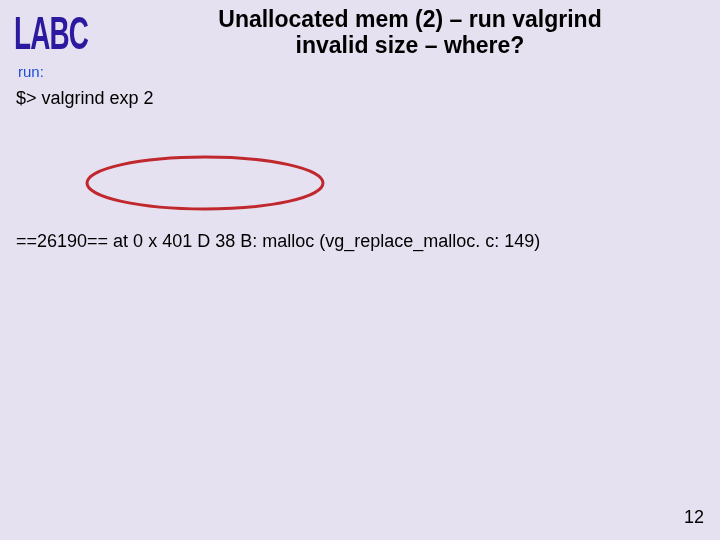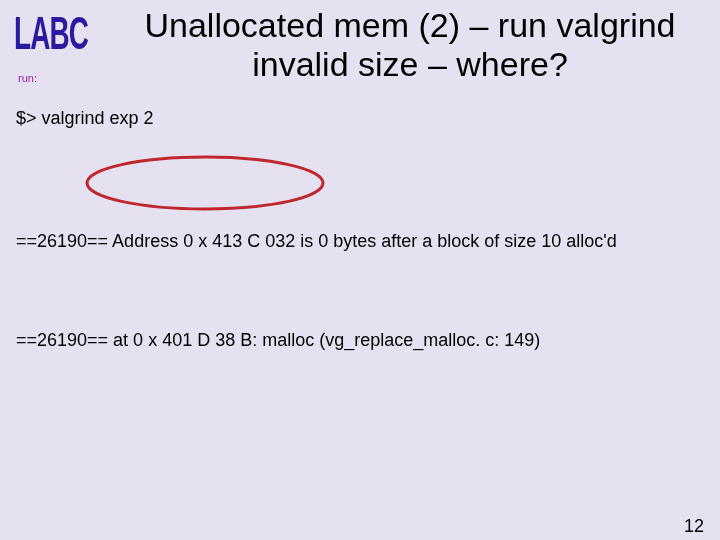--- a/index.html
+++ b/index.html
@@ -23,54 +23,54 @@
     color: #2b1aa0;
     transform: scaleX(0.82) scaleY(1.38);
     transform-origin: left top;
   }
   .title {
     position: absolute;
     left: 130px;
     top: 6px;
     width: 560px;
     text-align: center;
-    font-size: 34px;
-    font-weight: normal;
+    font-size: 23px;
+    font-weight: bold;
     color: #000;
     line-height: 1.15;
   }
   .runlabel {
     position: absolute;
     left: 18px;
-    top: 72px;
-    font-size: 11px;
-    color: #a21caf;
+    top: 63px;
+    font-size: 15px;
+    color: #1d4ed8;
   }
   .cmd {
     position: absolute;
     left: 16px;
-    top: 108px;
+    top: 88px;
     font-size: 18px;
     color: #000;
   }
   .output {
     position: absolute;
     left: 16px;
     top: 158px;
     font-size: 18px;
     color: #000;
     line-height: 1.85;
     white-space: pre-wrap;
     width: 688px;
   }
   .output .row { display: block; }
   .pagenum {
     position: absolute;
     right: 16px;
-    bottom: 3px;
+    bottom: 12px;
     font-size: 18px;
     color: #000;
   }
   .circle {
     position: absolute;
     pointer-events: none;
   }
 </style>
 </head>
 <body>
@@ -79,21 +79,20 @@
 
 <div class="title">
   <span>Unallocated mem (2) – run valgrind</span><br>
   <span>invalid size – where?</span>
 </div>
 
 <div class="runlabel">run:</div>
 <div class="cmd">$&gt;  valgrind exp 2</div>
 
 <div class="output">
-  <span class="row">==26190== Address 0 x 413 C 032 is 0 bytes after a block of size 10 alloc'd</span>
   <span class="row">==26190== at 0 x 401 D 38 B: malloc (vg_replace_malloc. c: 149)</span>
   
   
   
   
 </div>
 
 <svg class="circle" style="left:80px; top:150px;" width="250" height="66">
   <ellipse cx="125" cy="33" rx="118" ry="26" fill="none" stroke="#c0282d" stroke-width="3"></ellipse>
 </svg>

